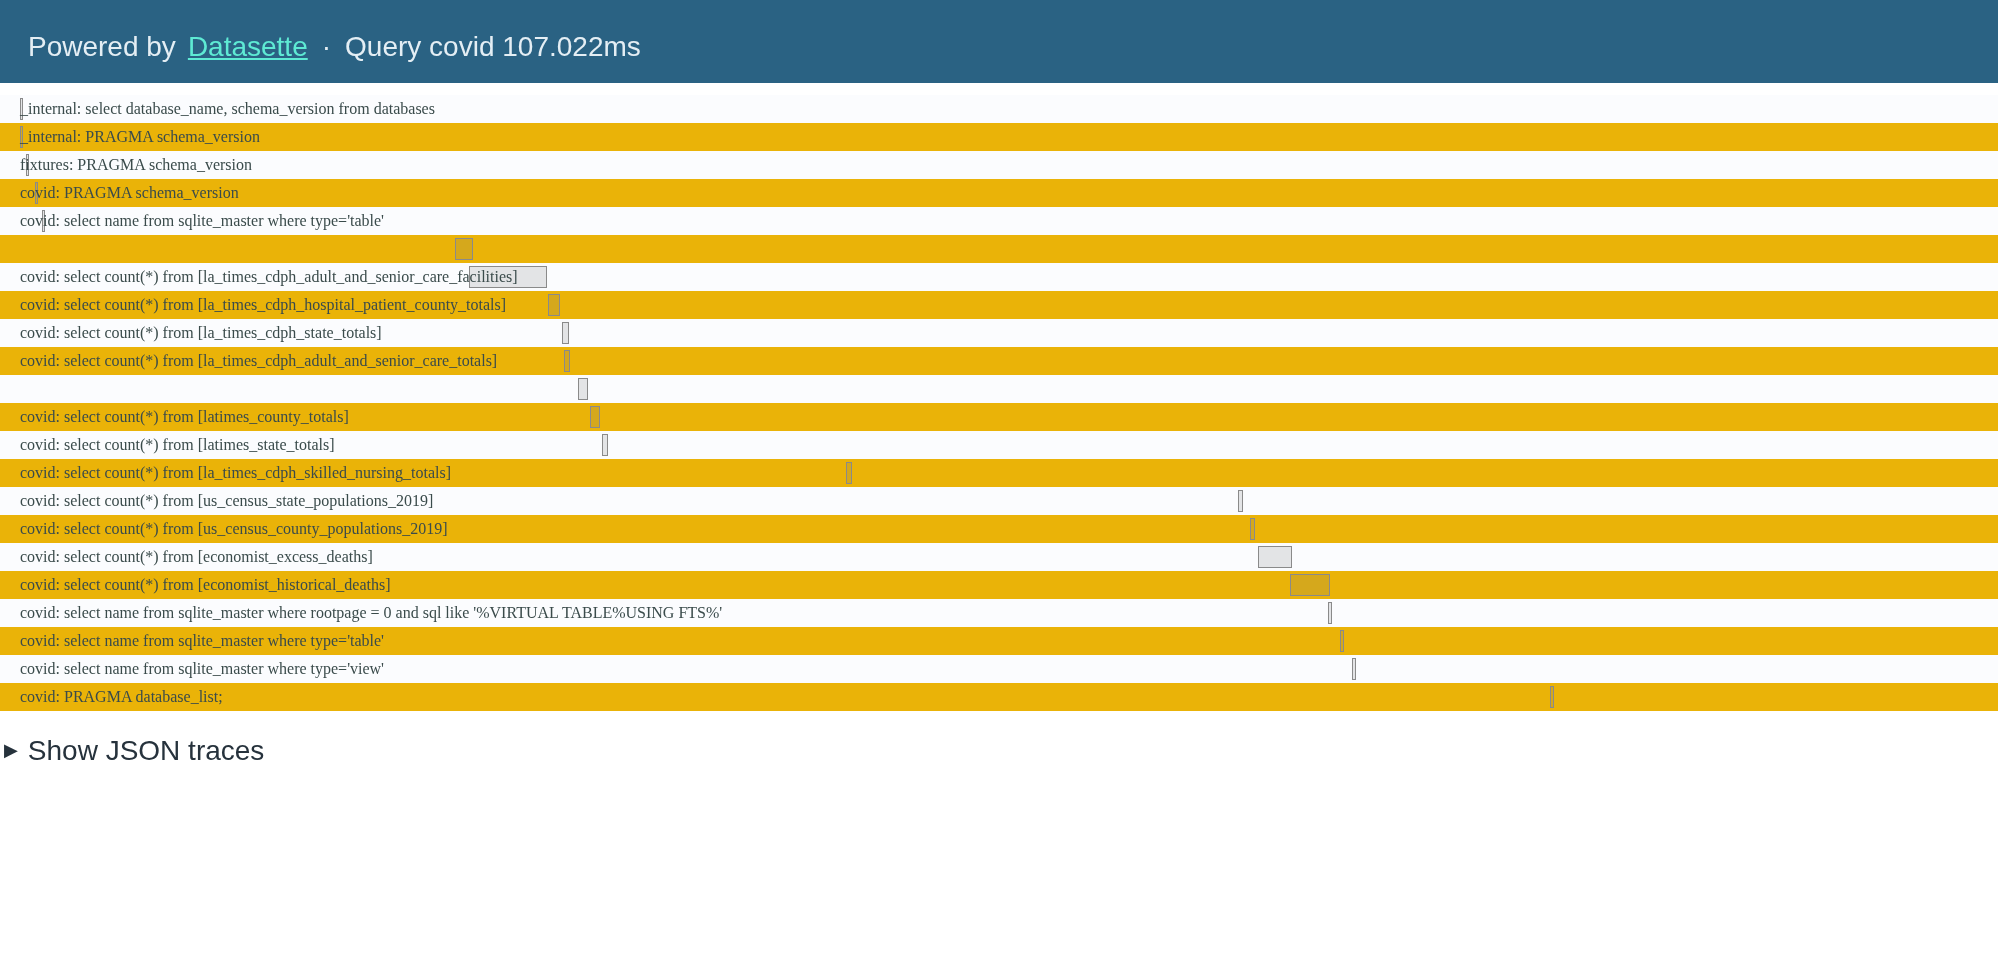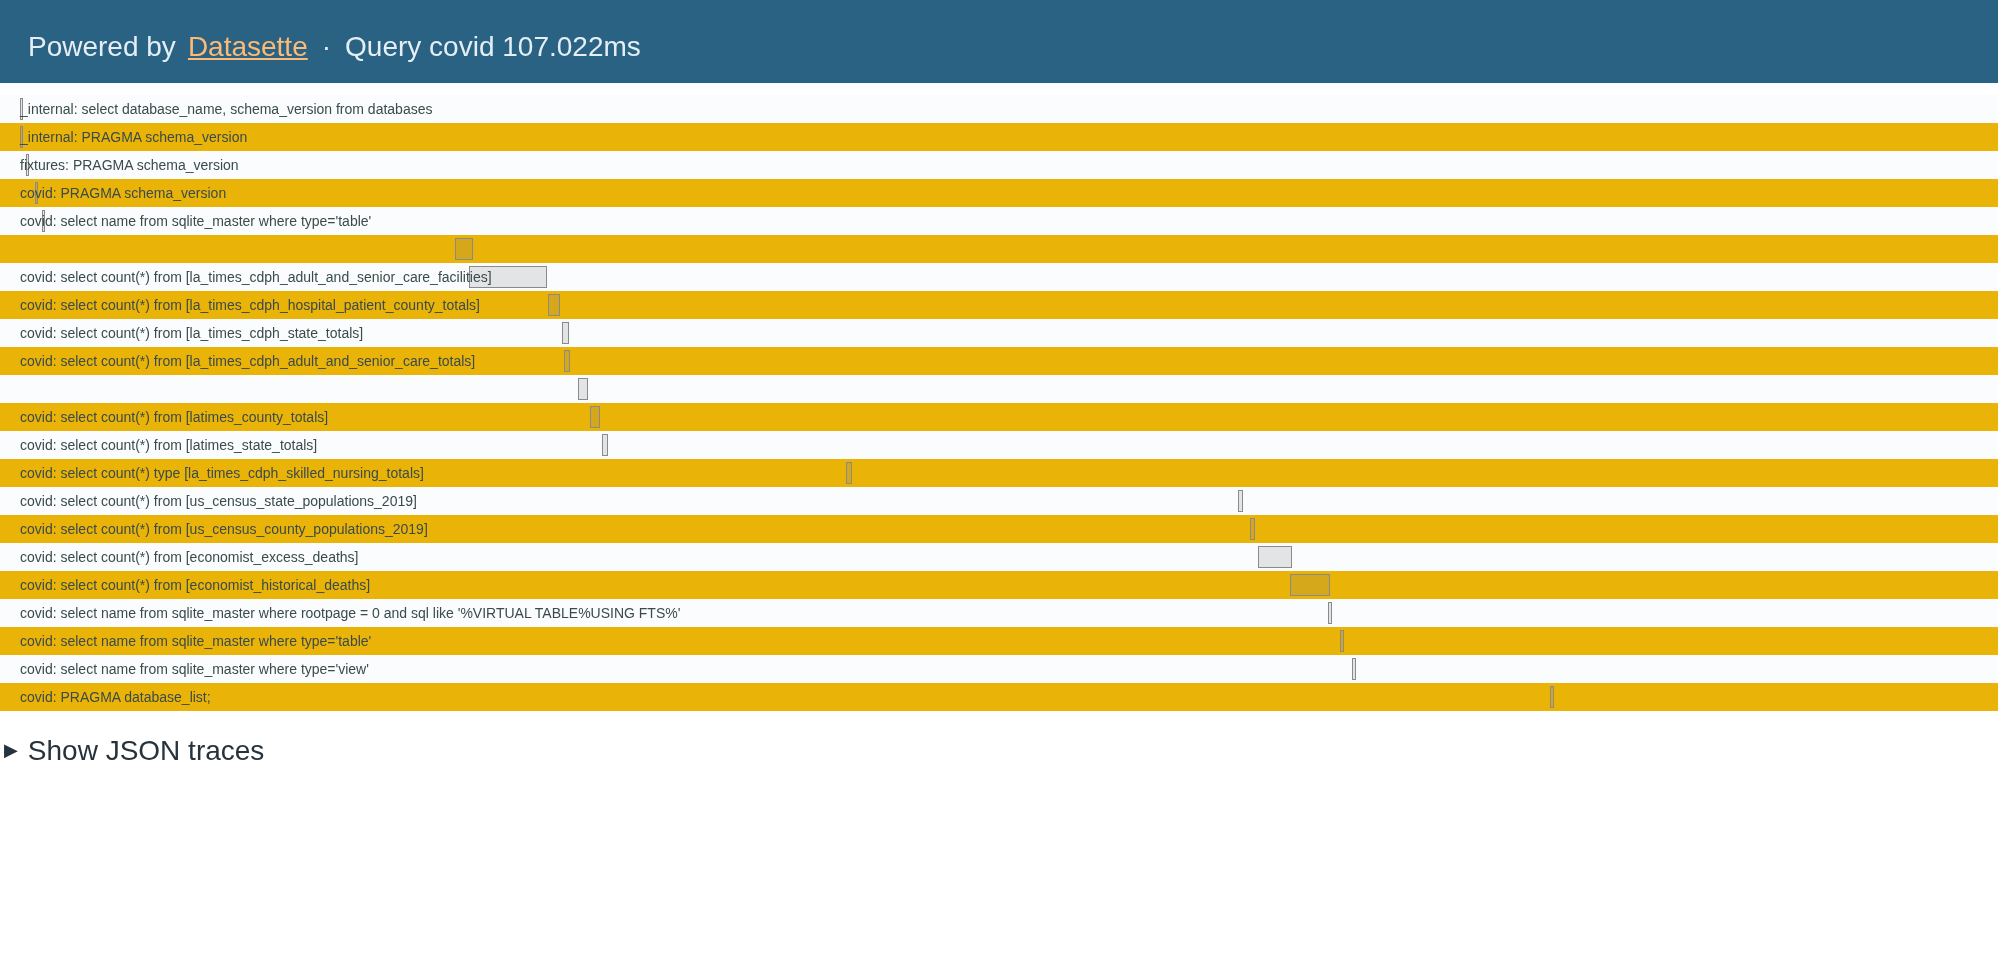--- a/index.html
+++ b/index.html
@@ -15,32 +15,32 @@
     background: #2a6283;
     color: #e4eef4;
     padding: 31px 28px 20px 28px;
     font-size: 28px;
     display: flex;
     align-items: baseline;
     gap: 12px;
     font-weight: 400;
   }
   .header-bar a {
-    color: #fdba74;
+    color: #5eead4;
     text-decoration: underline;
   }
   .header-bar .dot {
     color: #e4eef4;
     margin: 0 2px;
   }
 
   .trace-list {
     padding: 12px 0 8px 0;
-    font-family: Liberation Sans, sans-serif;
-    font-size: 14px;
+    font-family: Liberation Serif, serif;
+    font-size: 16px;
     line-height: 28px;
     color: #2f3a3a;
   }
 
   .trace-row {
     position: relative;
     padding: 0 0 0 20px;
     background: #eab308;
     white-space: pre;
     overflow: hidden;
@@ -104,21 +104,21 @@
     <div class="trace-row"><div class="bar" style="left: 35px; width: 3px;"></div><span class="trace-text">covid: PRAGMA schema_version</span></div>
     <div class="trace-row"><div class="bar" style="left: 42px; width: 3px;"></div><span class="trace-text">covid: select name from sqlite_master where type='table'</span></div>
     <div class="trace-row"><div class="bar" style="left: 455px; width: 18px;"></div></div>
     <div class="trace-row"><div class="bar" style="left: 469px; width: 78px;"></div><span class="trace-text">covid: select count(*) from [la_times_cdph_adult_and_senior_care_facilities]</span></div>
     <div class="trace-row"><div class="bar" style="left: 548px; width: 12px;"></div><span class="trace-text">covid: select count(*) from [la_times_cdph_hospital_patient_county_totals]</span></div>
     <div class="trace-row"><div class="bar" style="left: 562px; width: 7px;"></div><span class="trace-text">covid: select count(*) from [la_times_cdph_state_totals]</span></div>
     <div class="trace-row"><div class="bar" style="left: 564px; width: 6px;"></div><span class="trace-text">covid: select count(*) from [la_times_cdph_adult_and_senior_care_totals]</span></div>
     <div class="trace-row"><div class="bar" style="left: 578px; width: 10px;"></div></div>
     <div class="trace-row"><div class="bar" style="left: 590px; width: 10px;"></div><span class="trace-text">covid: select count(*) from [latimes_county_totals]</span></div>
     <div class="trace-row"><div class="bar" style="left: 602px; width: 6px;"></div><span class="trace-text">covid: select count(*) from [latimes_state_totals]</span></div>
-    <div class="trace-row"><div class="bar" style="left: 846px; width: 6px;"></div><span class="trace-text">covid: select count(*) type [la_times_cdph_skilled_nursing_totals]</span></div>
+    <div class="trace-row"><div class="bar" style="left: 846px; width: 6px;"></div><span class="trace-text">covid: select count(*) from [la_times_cdph_skilled_nursing_totals]</span></div>
     <div class="trace-row"><div class="bar" style="left: 1238px; width: 5px;"></div><span class="trace-text">covid: select count(*) from [us_census_state_populations_2019]</span></div>
     <div class="trace-row"><div class="bar" style="left: 1250px; width: 5px;"></div><span class="trace-text">covid: select count(*) from [us_census_county_populations_2019]</span></div>
     <div class="trace-row"><div class="bar" style="left: 1258px; width: 34px;"></div><span class="trace-text">covid: select count(*) from [economist_excess_deaths]</span></div>
     <div class="trace-row"><div class="bar" style="left: 1290px; width: 40px;"></div><span class="trace-text">covid: select count(*) from [economist_historical_deaths]</span></div>
     <div class="trace-row"><div class="bar" style="left: 1328px; width: 4px;"></div><span class="trace-text">covid: select name from sqlite_master where rootpage = 0 and sql like '%VIRTUAL TABLE%USING FTS%'</span></div>
     <div class="trace-row"><div class="bar" style="left: 1340px; width: 4px;"></div><span class="trace-text">covid: select name from sqlite_master where type='table'</span></div>
     <div class="trace-row"><div class="bar" style="left: 1352px; width: 4px;"></div><span class="trace-text">covid: select name from sqlite_master where type='view'</span></div>
     <div class="trace-row"><div class="bar" style="left: 1550px; width: 4px;"></div><span class="trace-text">covid: PRAGMA database_list;</span></div>
   </div>
 

